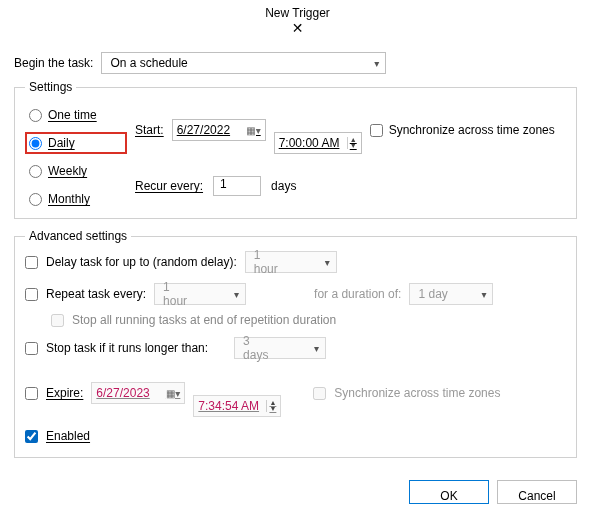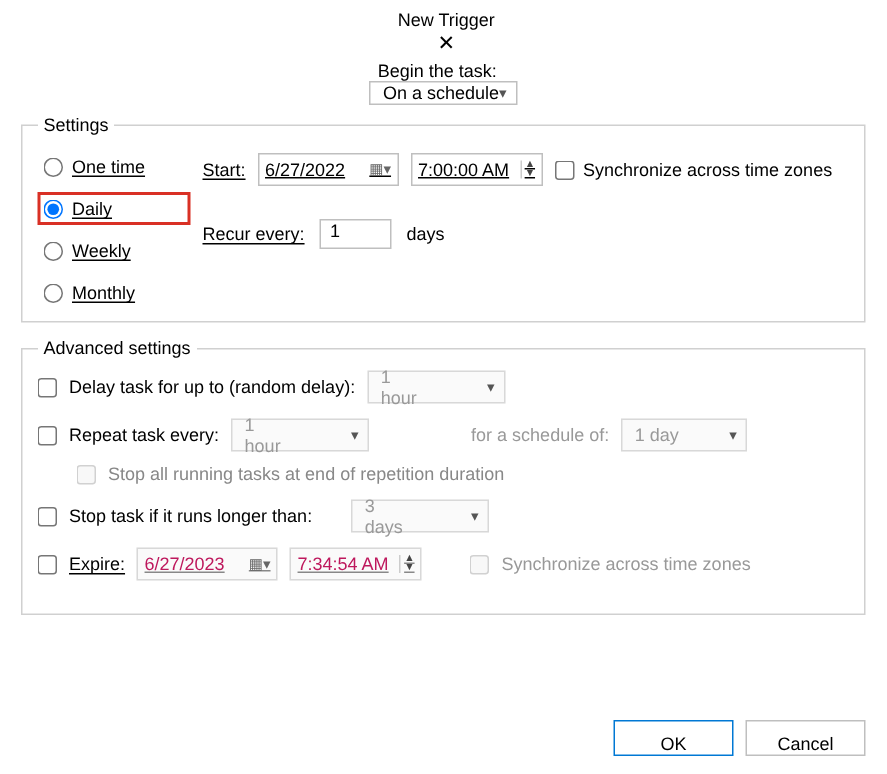--- a/index.html
+++ b/index.html
@@ -23,21 +23,21 @@
   }
   .titlebar .title { font-size: 12px; }
   .close-btn {
     width: 28px; height: 22px;
     display: flex; align-items: center; justify-content: center;
     font-size: 14px;
     cursor: pointer;
   }
   .content { padding: 4px 14px 10px 14px; }
   .row { display: flex; align-items: center; }
-  .begin-row { margin-bottom: 6px; margin-top: 4px; flex-direction: column; }
+  .begin-row { margin-bottom: 6px; margin-top: 16px; }
   .begin-row label { margin-right: 8px; }
   .select-like {
     flex: 1;
     border: 1px solid #bfbfbf;
     height: 22px;
     display: flex; align-items: center; justify-content: space-between;
     padding: 0 6px 0 8px;
     max-width: 285px;
     background: #fff;
   }
@@ -64,21 +64,21 @@
   .input-box {
     border: 1px solid #bfbfbf;
     height: 22px;
     display: inline-flex; align-items: center;
     background: #fff;
     padding: 0 4px;
     gap: 4px;
     text-decoration: underline;
   }
   .date-box { width: 94px; justify-content: space-between; }
-  .time-box { width: 88px; justify-content: space-between; }
+  .time-box { width: 88px; justify-content: space-between; margin-top: 26px; }
   .spinner {
     display: inline-flex; flex-direction: column; line-height: 6px; font-size: 7px; color: #444;
     border-left: 1px solid #ccc; padding-left: 2px;
   }
   .checkbox-row { display: flex; align-items: center; gap: 6px; }
   input[type=checkbox] { margin: 0; }
   .recur-row { display: flex; align-items: center; gap: 10px; }
   .recur-input {
     border: 1px solid #bfbfbf;
     width: 48px; height: 20px;
@@ -201,21 +201,21 @@
       </div>
     </div>
 
     <div class="adv-row">
       <input type="checkbox" style="">
       <span>Repeat task every:</span>
       <div class="sel-disabled w-sm">
         <span>1 hour</span>
         <span class="chev">▾</span>
       </div>
-      <span class="gray-label" style="margin-left:60px">for a schedule of:</span>
+      <span class="gray-label" style="margin-left:60px">for a duration of:</span>
       <div class="sel-disabled w-sm2">
         <span>1 day</span>
         <span class="chev">▾</span>
       </div>
     </div>
 
     <div class="adv-row sub">
       <input type="checkbox" disabled="" class="disabled-cb" style="">
       <span>Stop all running tasks at end of repetition duration</span>
     </div>
@@ -240,20 +240,24 @@
         <span class="date-gray">7:34:54 AM</span>
         <span class="spinner">
             <span>▲</span>
             <span>▼</span>
           </span>
       </div>
       <input type="checkbox" disabled="" class="disabled-cb" style="margin-left: 24px;">
       <span class="sync-label-gray">Synchronize across time zones</span>
     </div>
 
+    <div class="adv-row enabled-row" style="margin-top:12px; margin-bottom:2px">
+      <input type="checkbox" checked="" style="">
+      <span class="ulabel">Enabled</span>
+    </div>
   </fieldset>
 </div>
 
 <div class="footer">
   <div class="btn primary">
     <span>OK</span>
   </div>
   <div class="btn">
     <span>Cancel</span>
   </div>

